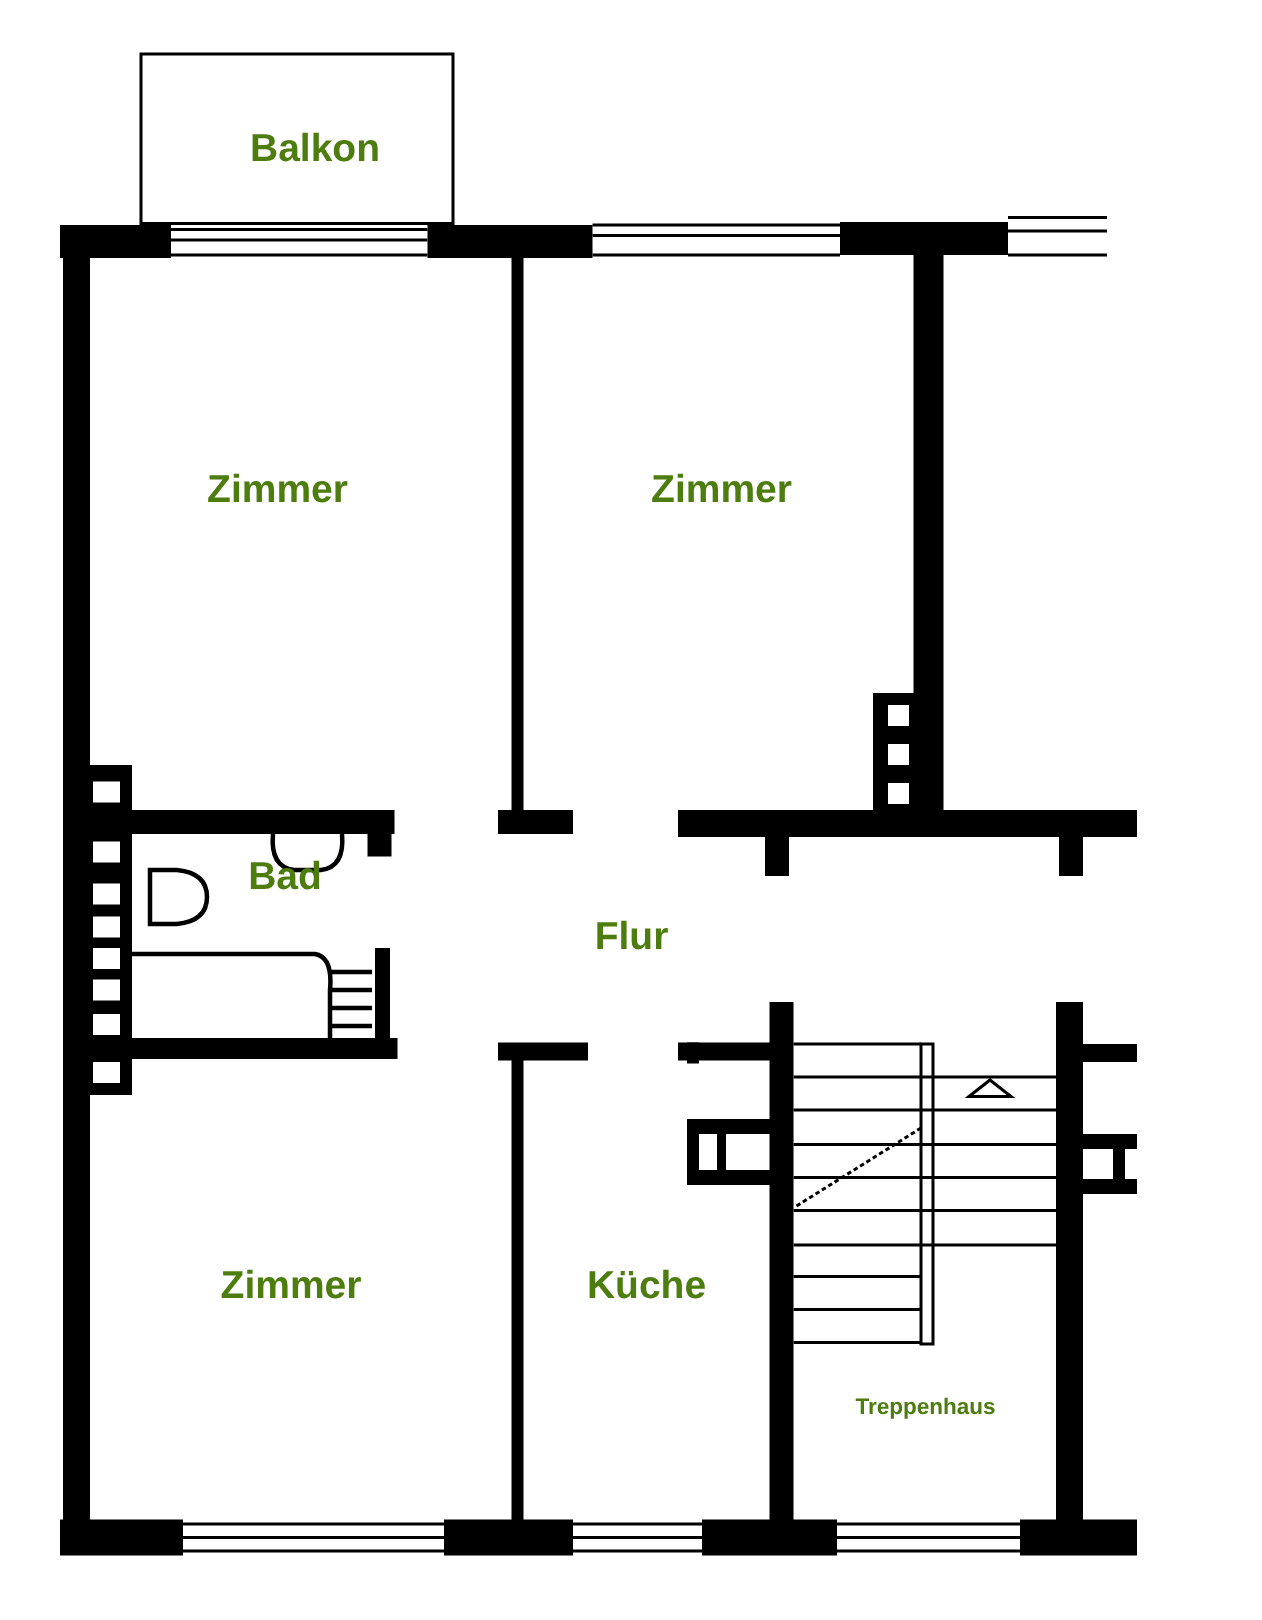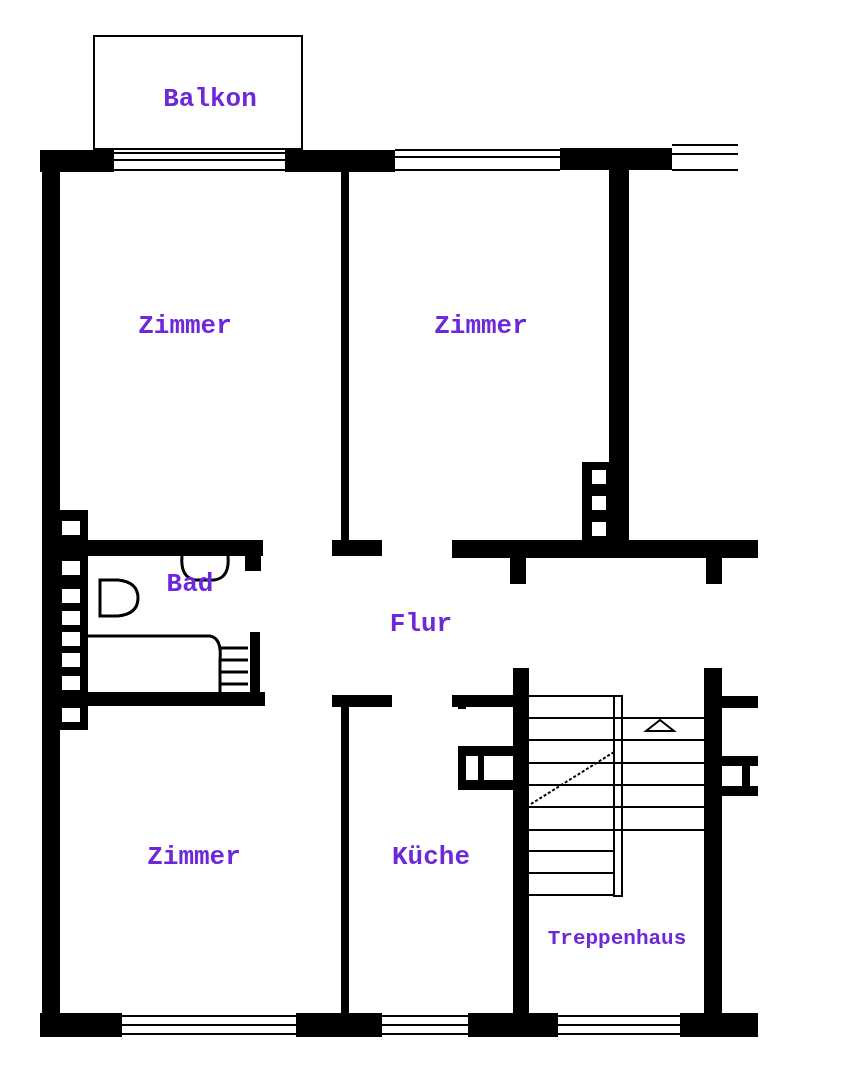--- a/index.html
+++ b/index.html
@@ -1,20 +1,20 @@
 <!DOCTYPE html>
 <html><head>
   <meta charset="utf-8">
   <style>
     html, body { margin: 0; padding: 0; background: #ffffff; }
     body { width: 841px; height: 1080px; position: relative; overflow: hidden; }
     svg { position: absolute; left: 0; top: 0; }
-    .lbl { position: absolute; font-family: Liberation Mono, monospace; font-weight: bold; color: #6d28d9; white-space: nowrap; transform: translate(-50%, -50%); }
+    .lbl { position: absolute; font-family: Liberation Sans, sans-serif; font-weight: bold; color: #4d7c0f; white-space: nowrap; transform: translate(-50%, -50%); }
     .big { font-size: 26px; }
-    .small { font-size: 21px; text-align: center; }
+    .small { font-size: 15px; text-align: center; }
   </style>
 </head>
 <body>
 
 <svg width="841" height="1080" viewBox="0 0 841 1080">
 
   <rect x="94" y="36" width="208" height="113" fill="none" stroke="#000" stroke-width="2"></rect>
 
   <g fill="#000">
 

